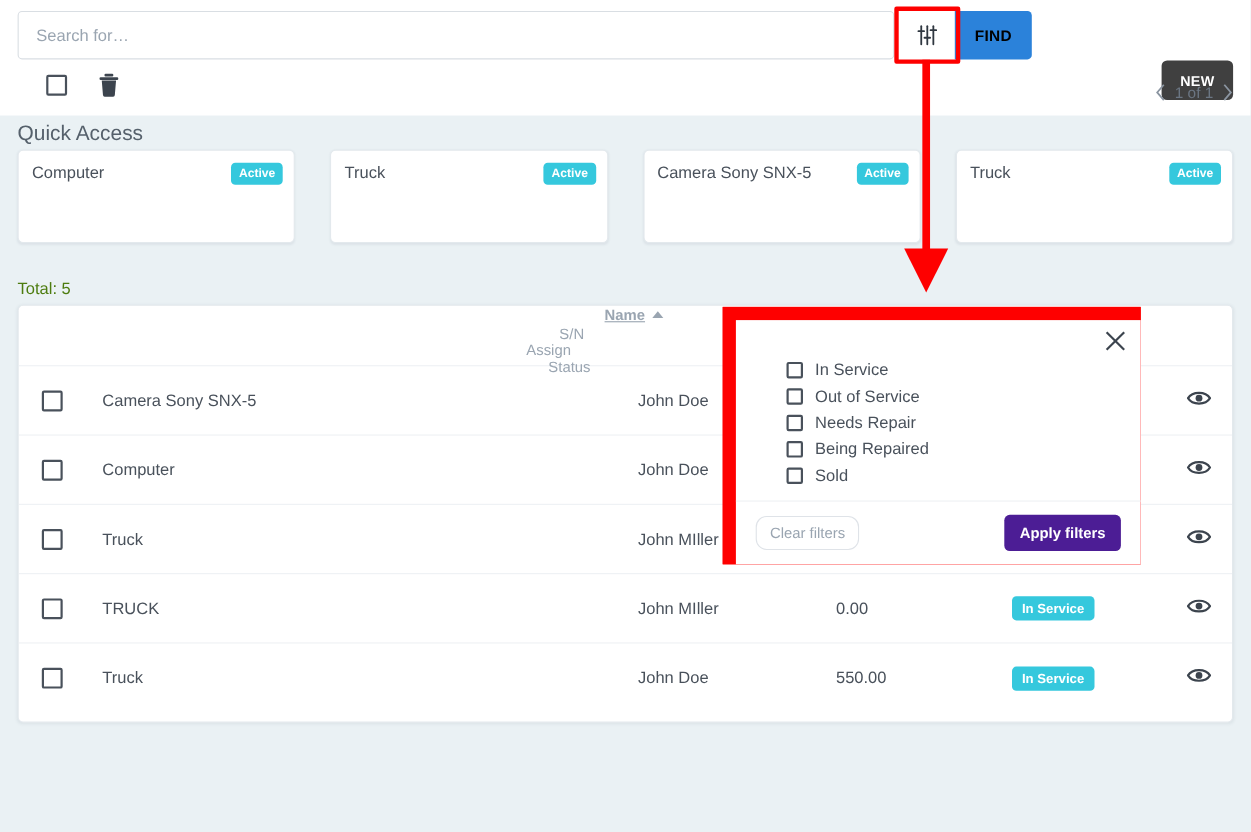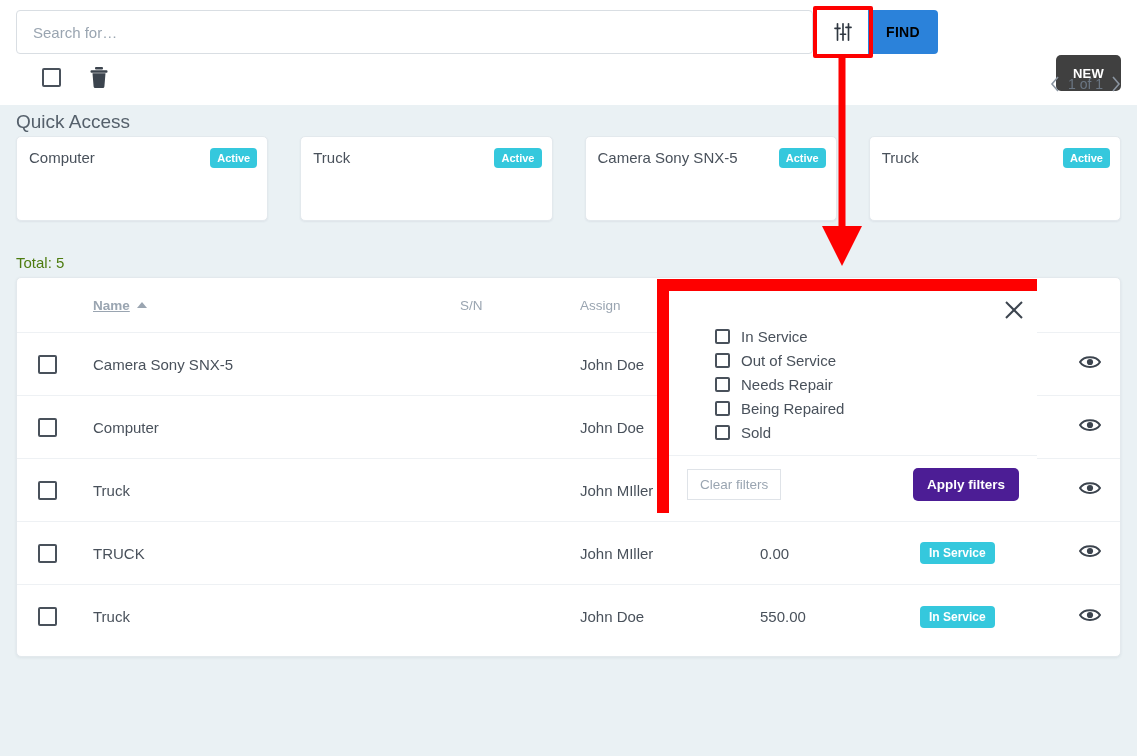--- a/index.html
+++ b/index.html
@@ -119,21 +119,21 @@
     position: absolute; left: 16px; top: 277px;
     width: 1105px; height: 380px;
     background: #fff; border: 1px solid #e3e9ed; border-radius: 5px;
     box-shadow: 0 1px 3px rgba(40,60,80,.08);
     overflow: hidden;
   }
   .t-row {
     display: flex; align-items: center; height: 63px;
     border-bottom: 1px solid #eef1f4;
   }
-  .t-head { height: 55px; border-bottom: 1px solid #eef1f4; }
+  .t-head { height: 55px; border-bottom: 1px solid #eef1f4; flex-direction: column; }
   .t-row:last-child { border-bottom: none; }
   .c-chk   { width: 60px; display: flex; justify-content: center; }
   .c-name  { flex: 1 1 auto; padding-left: 16px; }
   .c-sn    { width: 120px; text-align: left; }
   .c-assign{ width: 180px; }
   .c-val   { width: 160px; }
   .c-status{ width: 140px; }
   .c-eye   { width: 60px; display: flex; justify-content: center; }
 
   .th {
@@ -188,21 +188,21 @@
     width: 15px; height: 15px; border: 2px solid #49515b;
     border-radius: 2px; background: #fff; flex: none;
   }
   .pop-label { font-size: 15px; color: #49515b; }
   .pop-footer {
     border-top: 1px solid #eef1f4; height: 58px;
     display: flex; align-items: center; justify-content: space-between;
     padding: 0 18px;
   }
   .clear-btn {
-    background: #fff; border: 1px solid #dfe3e8; border-radius: 0;
+    background: #fff; border: 1px solid #dfe3e8; border-radius: 10px;
     color: #9aa5b1; font-size: 13.5px; padding: 7px 12px;
     font-family: "Liberation Sans", sans-serif; cursor: pointer;
   }
   .apply-btn {
     background: #4c1d95; border: none; border-radius: 5px;
     color: #fff; font-size: 13.5px; font-weight: bold; padding: 9px 14px;
     font-family: "Liberation Sans", sans-serif; cursor: pointer;
   }
 
   

